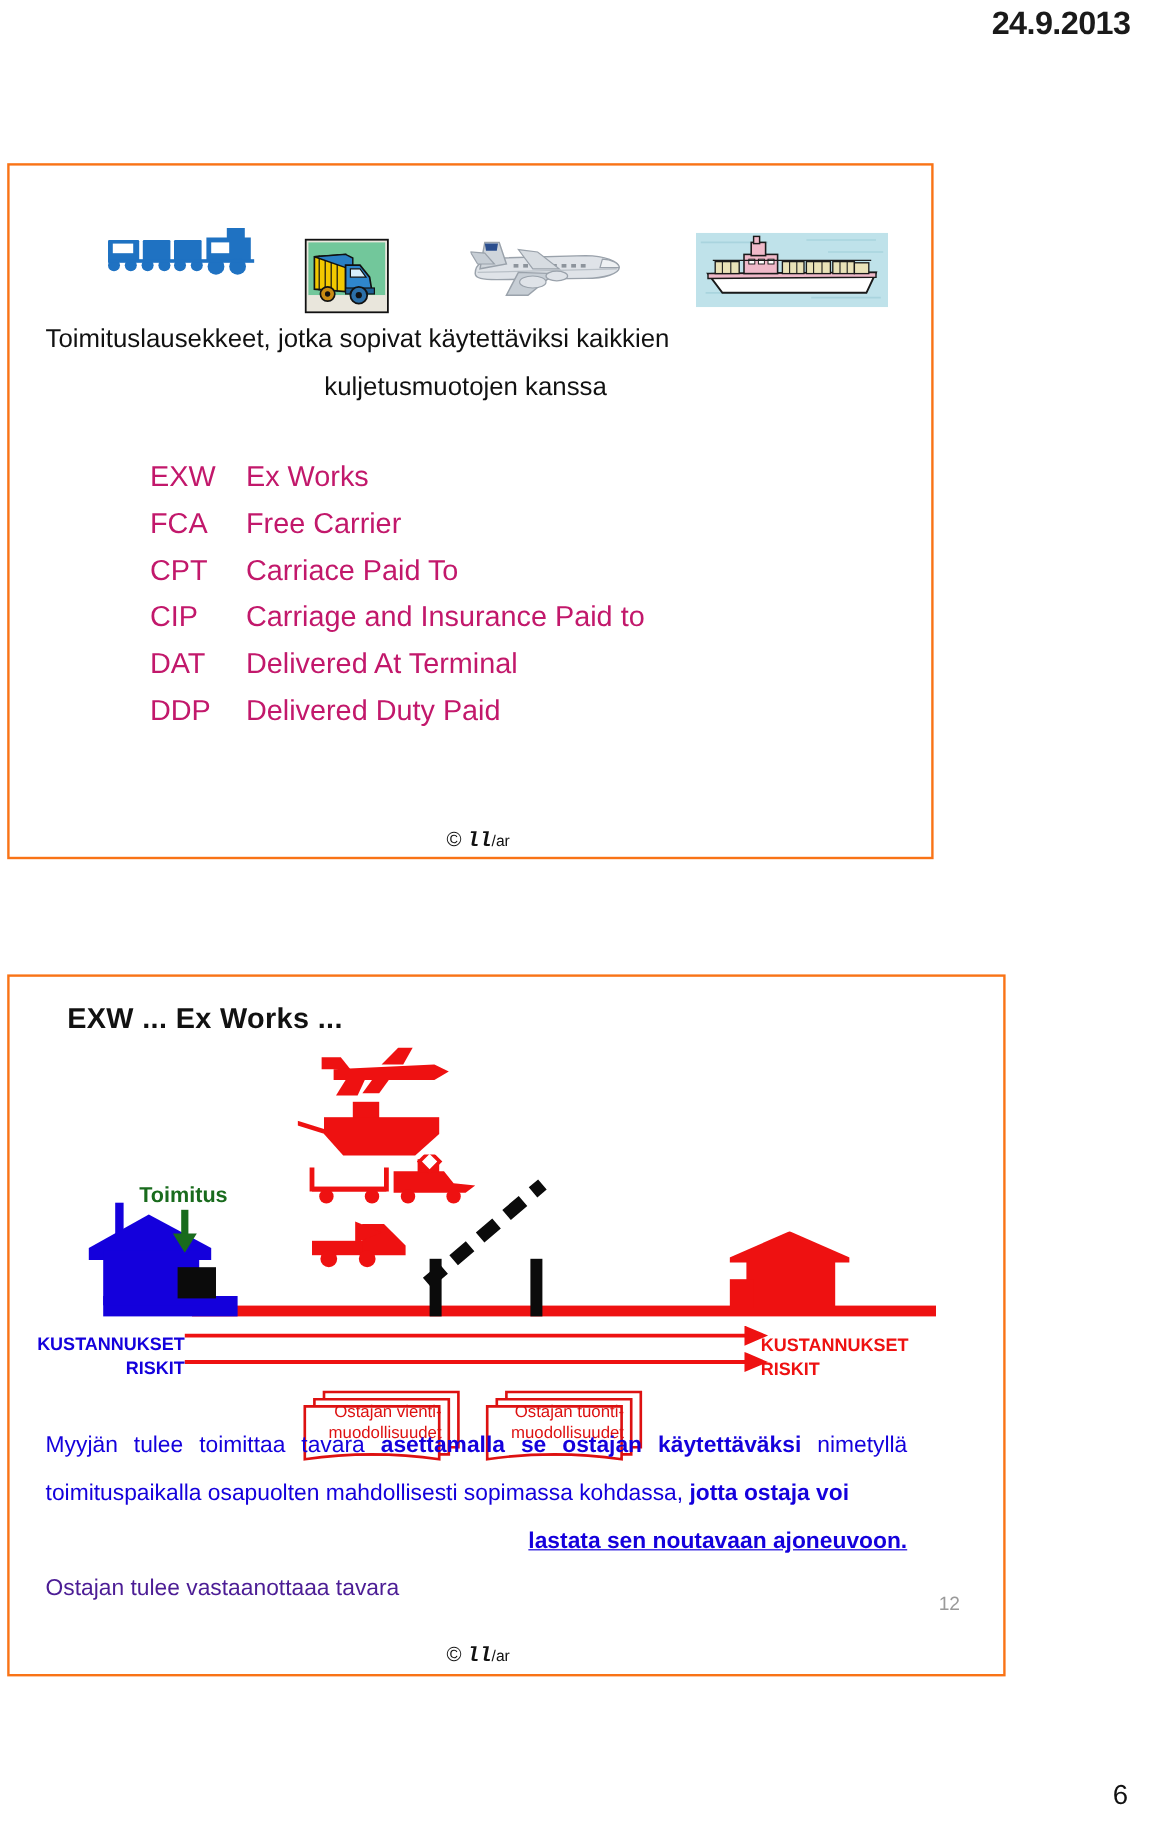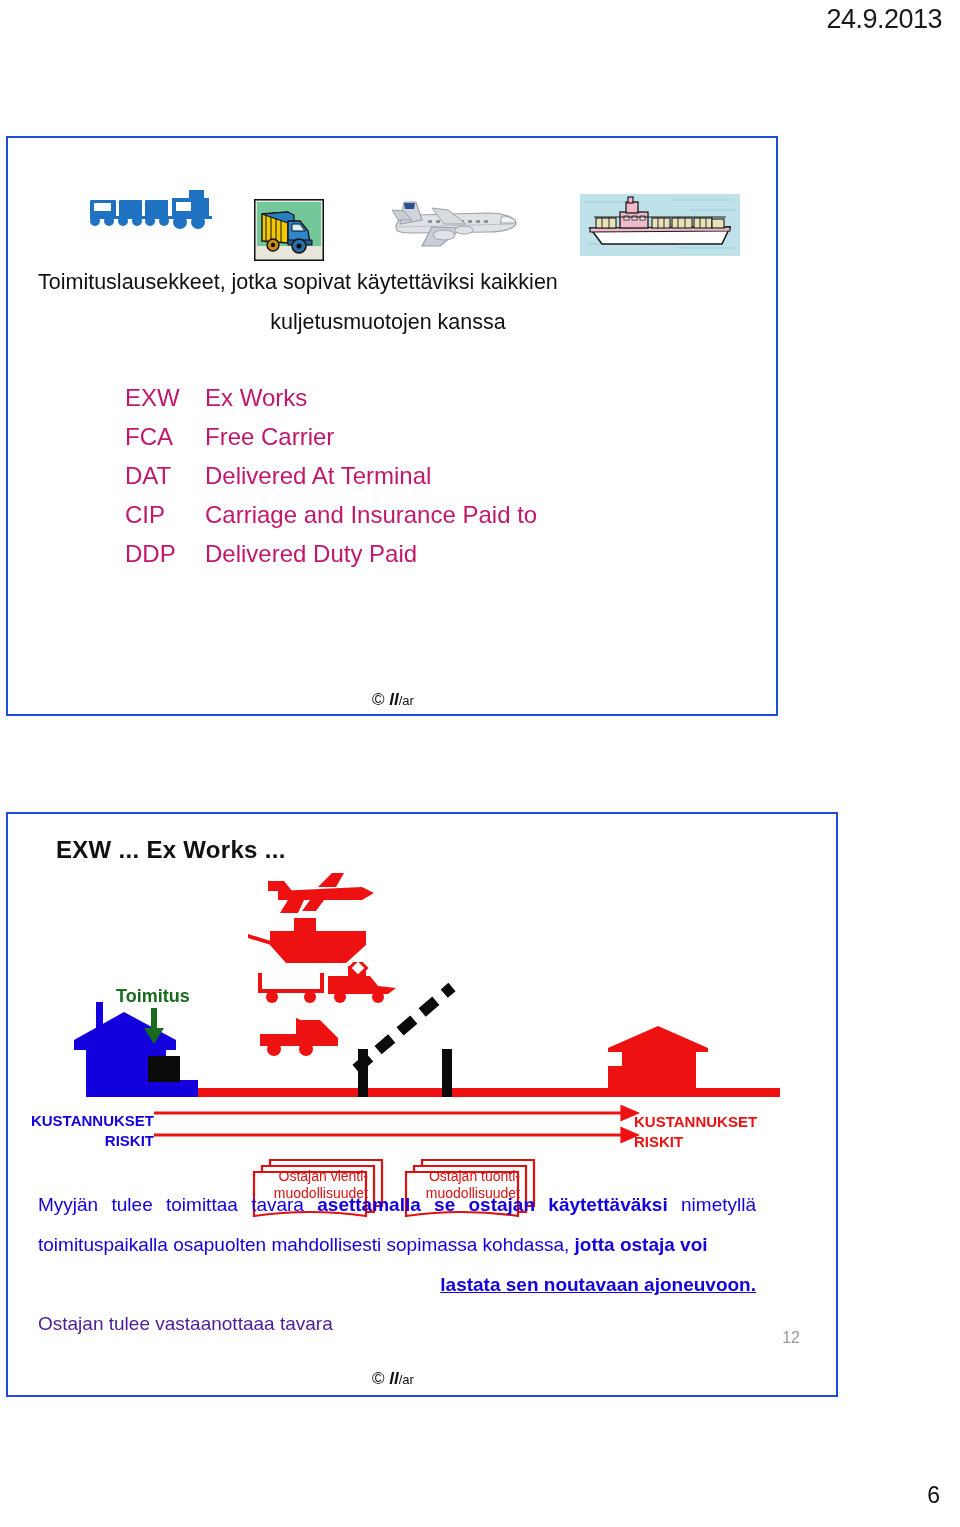--- a/index.html
+++ b/index.html
@@ -7,34 +7,34 @@
     width: 960px; height: 1527px;
     background: #ffffff;
     font-family: "Liberation Sans", sans-serif;
     overflow: hidden;
   }
   .page { position: relative; width: 960px; height: 1527px; background:#fff; }
 
   
   .doc-date {
     position: absolute; top: 4px; right: 18px;
-    font-size: 27px; font-weight: 400; color: #1a1a1a;
+    font-size: 27px; font-weight: 700; color: #1a1a1a;
     letter-spacing: -0.5px;
     font-family: "Liberation Sans", sans-serif;
   }
   
   .doc-page-no {
     position: absolute; right: 20px; bottom: 18px;
     font-size: 23px; color: #111; font-weight: 400;
   }
 
   
   .slide {
     position: absolute;
-    border: 2px solid #1d4ed8;
+    border: 2px solid #f97316;
     background: #fff;
     overflow: hidden;
   }
   #slide-1 { left: 6px; top: 136px; width: 772px; height: 580px; }
   #slide-2 { left: 6px; top: 812px; width: 832px; height: 585px; }
 
   
   .icon-strip {
     position: absolute; left: 0; top: 24px; width: 100%;
     height: 80px;
@@ -70,21 +70,21 @@
   .terms .name { }
 
   
   .copyright {
     position: absolute;
     font-size: 17px; color: #111;
     letter-spacing: 0px;
     white-space: nowrap;
   }
   .copyright .cmark { font-size: 17px; }
-  .copyright .brand { font-weight: 700; font-style: italic; font-family: Liberation Sans, sans-serif; }
+  .copyright .brand { font-weight: 700; font-style: italic; font-family: Liberation Mono, monospace; }
   .copyright .brandsm { font-size: 13px; }
   #s1-copy { left: 364px; top: 552px; }
   #s2-copy { left: 364px; top: 555px; }
 
   .slide-page-no {
     position: absolute; right: 36px; bottom: 48px;
     font-size: 16px; color: #9a9a9a;
   }
 
   
@@ -282,26 +282,30 @@
     <div class="terms">
       <div class="row">
         <div class="code">EXW</div>
         <div class="name">Ex Works</div>
       </div>
       <div class="row">
         <div class="code">FCA</div>
         <div class="name">Free Carrier</div>
       </div>
       <div class="row">
+        <div class="code">CPT</div>
+        <div class="name">Carriace Paid To</div>
+      </div>
+      <div class="row">
+        <div class="code">CIP</div>
+        <div class="name">Carriage and Insurance Paid to</div>
+      </div>
+      <div class="row">
         <div class="code">DAT</div>
         <div class="name">Delivered At Terminal</div>
-      </div>
-      <div class="row">
-        <div class="code">CIP</div>
-        <div class="name">Carriage and Insurance Paid to</div>
       </div>
       <div class="row">
         <div class="code">DDP</div>
         <div class="name">Delivered Duty Paid</div>
       </div>
     </div>
 
     <div class="copyright" id="s1-copy">
       <span class="cmark">©</span>
       <span class="brand">ll</span><span class="brandsm">/ar</span>

